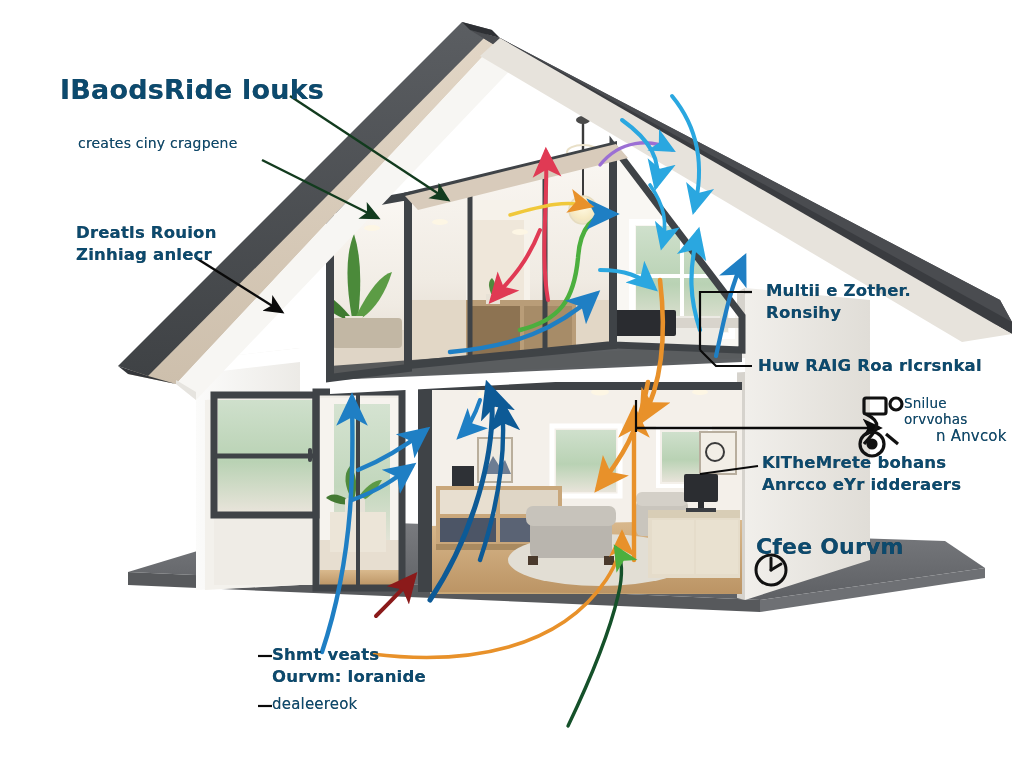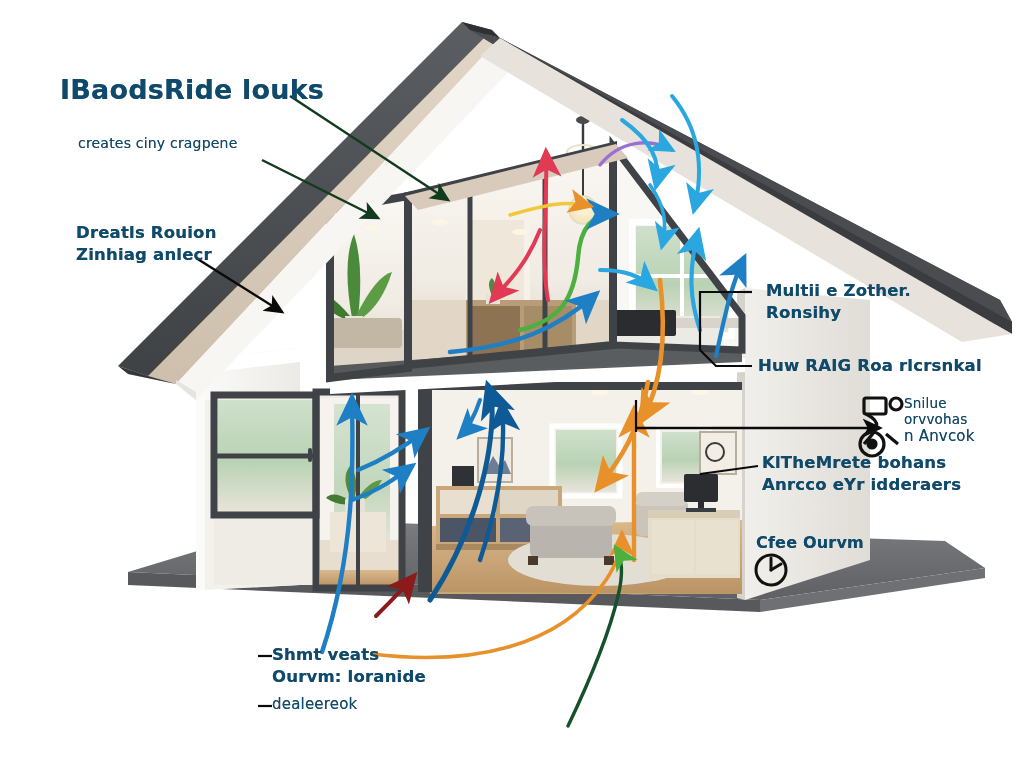--- a/index.html
+++ b/index.html
@@ -419,29 +419,29 @@
   <span class="l2">Ronsihy</span>
 </div>
 
 <div class="lbl big soft" style="left:758px;top:355px;text-align:center;">
   <span>Huw RAIG Roa rlcrsnkal</span>
 </div>
 
 <div class="lbl sm soft" style="left:904px;top:396px;line-height:1.18;">
   <span>Snilue</span>
   <span class="l2">orvvohas</span>
-  <span class="l2" style="font-size:15px;">n Anvcok</span>
+  <span class="l2" style="font-size:15px;margin-left:32px;">n Anvcok</span>
 </div>
 
 <div class="lbl big soft" style="left:762px;top:452px;">
   <span>KlTheMrete bohans</span>
   <span class="l2">Anrcco eYr idderaers</span>
 </div>
 
-<div class="lbl big soft" style="left:756px;top:532px;font-size:16px;">
+<div class="lbl big soft" style="left:756px;top:532px;font-size:22px;">
   <span>Cfee Ourvm</span>
 </div>
 
 <div class="lbl big soft" style="left:272px;top:644px;">
   <span>Shmt veats</span>
   <span class="l2">Ourvm: loranide</span>
 </div>
 
 <div class="lbl med soft" style="left:272px;top:694px;width:520px;">
   <span class="l2">dealeereok</span>

